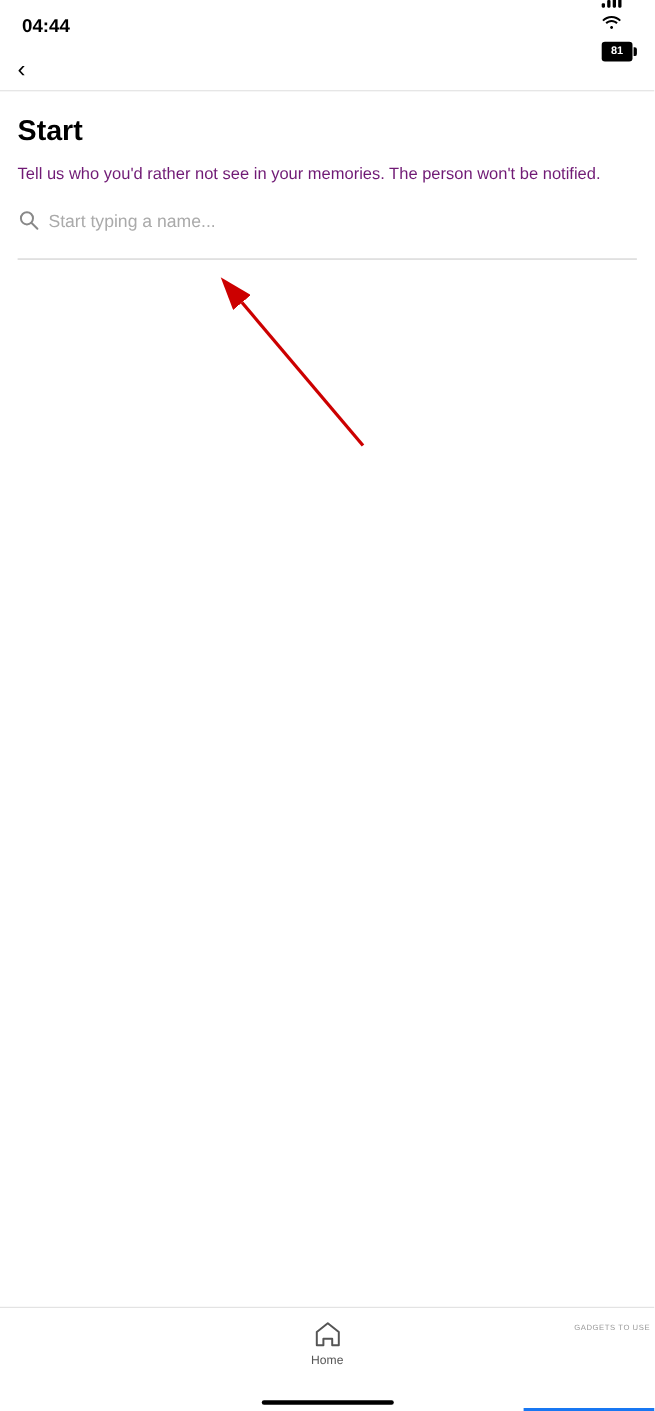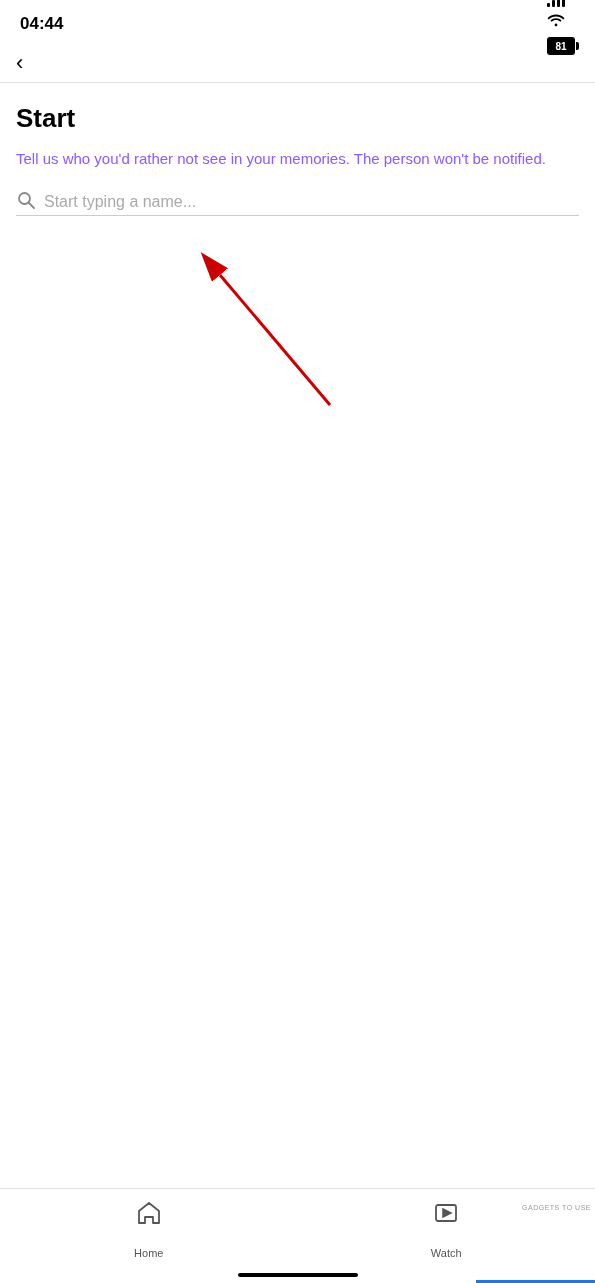--- a/index.html
+++ b/index.html
@@ -92,31 +92,31 @@
       padding: 20px 16px 0 16px;
     }
     .page-title {
       font-size: 26px;
       font-weight: 700;
       color: #000;
       margin-bottom: 14px;
     }
     .page-description {
       font-size: 15px;
-      color: #8b5cf6;
+      color: #701a75;
       line-height: 1.45;
       margin-bottom: 20px;
     }
 
     
     .search-wrapper {
       display: flex;
       align-items: center;
       border-bottom: 1.5px solid #ccc;
-      padding-bottom: 0;
+      padding-bottom: 20px;
       gap: 8px;
     }
     .search-icon-wrap {
       color: #888;
       font-size: 18px;
       flex-shrink: 0;
     }
     .search-input {
       border: none;
       outline: none;
@@ -148,21 +148,21 @@
       border-top: 1px solid #e0e0e0;
       display: flex;
       align-items: flex-start;
       padding-top: 10px;
     }
     .tab-item {
       flex: 1;
       display: flex;
       flex-direction: column;
       align-items: center;
-      gap: 20px;
+      gap: 4px;
       cursor: pointer;
     }
     .tab-icon {
       width: 28px;
       height: 28px;
       display: flex;
       align-items: center;
       justify-content: center;
     }
     .tab-label {
@@ -265,29 +265,20 @@
   <div class="tab-item">
     <div class="tab-icon">
       <svg width="26" height="26" viewBox="0 0 26 26" fill="none">
         <path d="M3 11L13 3L23 11V23H17V17H9V23H3V11Z" stroke="#555" stroke-width="1.8" stroke-linejoin="round" fill="none"></path>
       </svg>
     </div>
     <span class="tab-label">Home</span>
   </div>
 
 
-  <div class="tab-item">
-    <div class="tab-icon">
-      <svg width="26" height="26" viewBox="0 0 26 26" fill="none">
-        <rect x="3" y="5" width="20" height="16" rx="2" stroke="#555" stroke-width="1.8" fill="none"></rect>
-        <polygon points="10,9 10,17 18,13" stroke="#555" stroke-width="1.5" fill="#555"></polygon>
-      </svg>
-    </div>
-    <span class="tab-label">Watch</span>
-  </div>
 
 
 
   <div class="active-indicator"></div>
   <div class="home-indicator"></div>
 </nav>
 
 <div class="watermark">GADGETS TO USE</div>
 
 </body></html>

